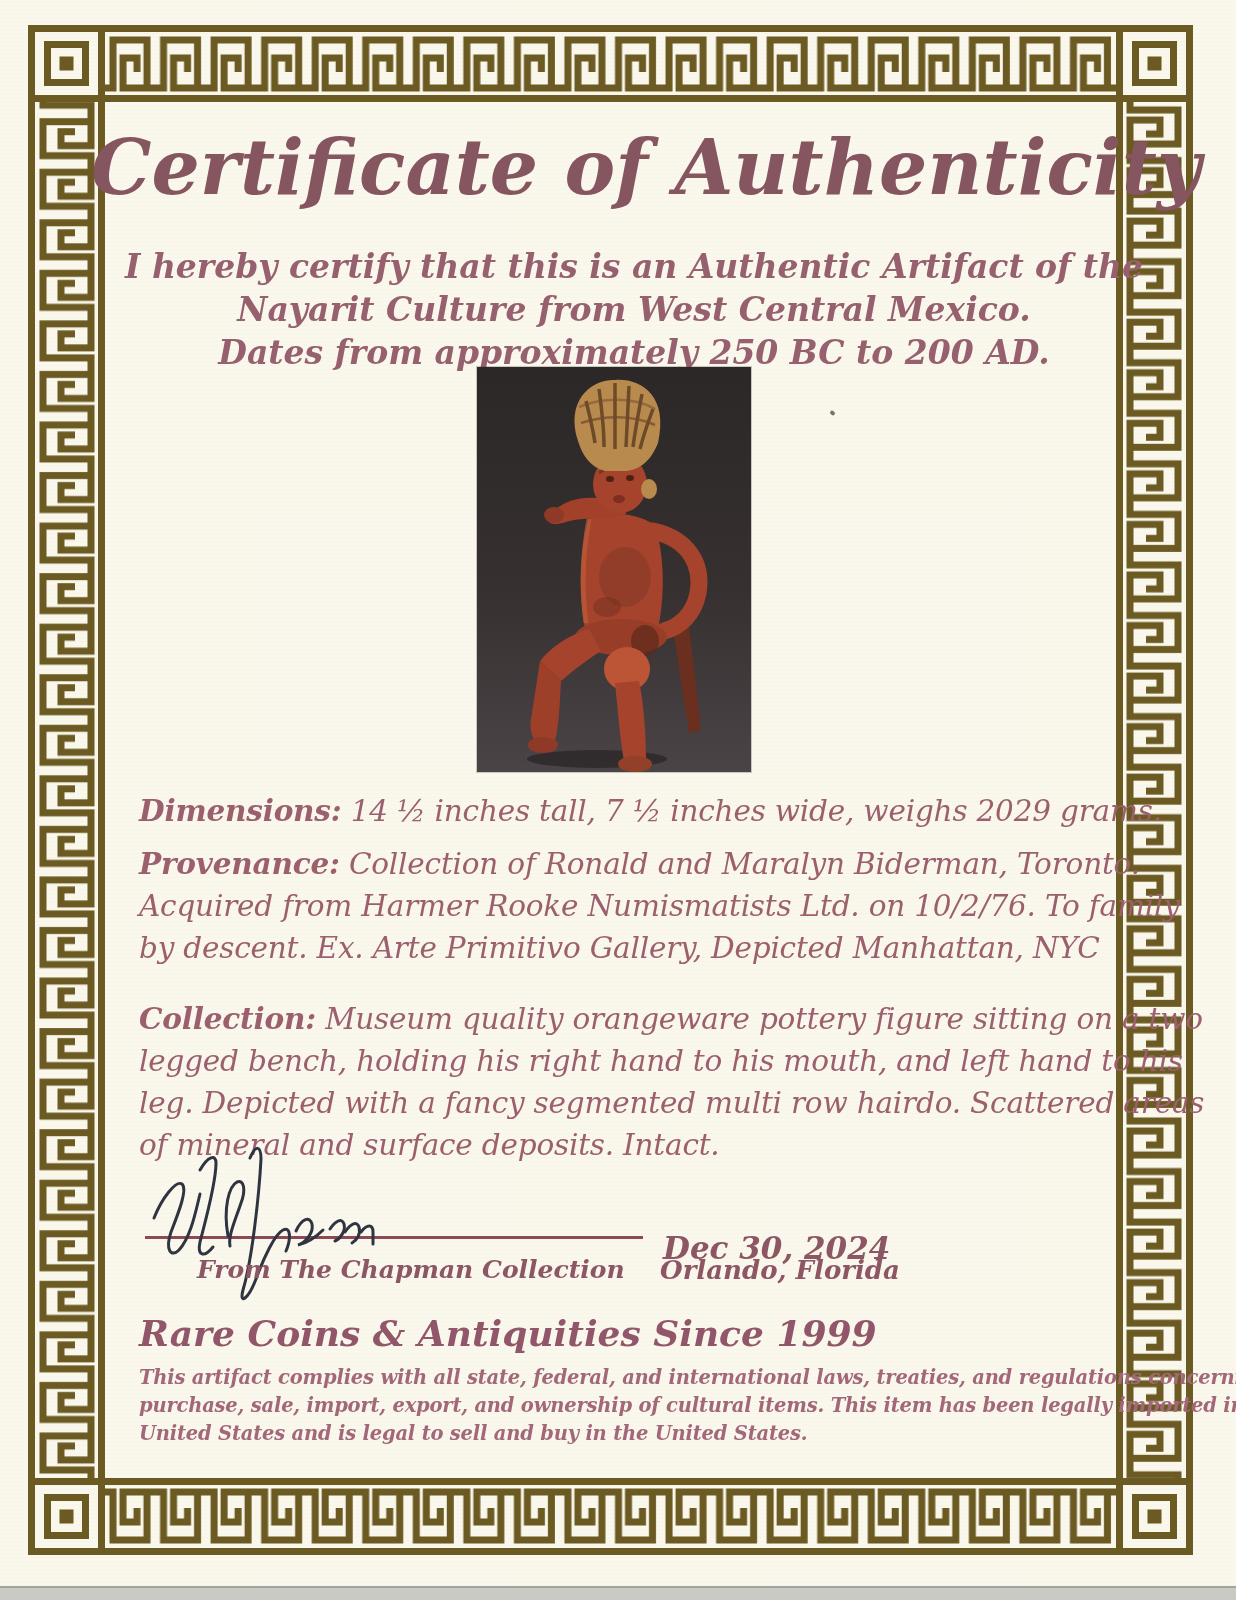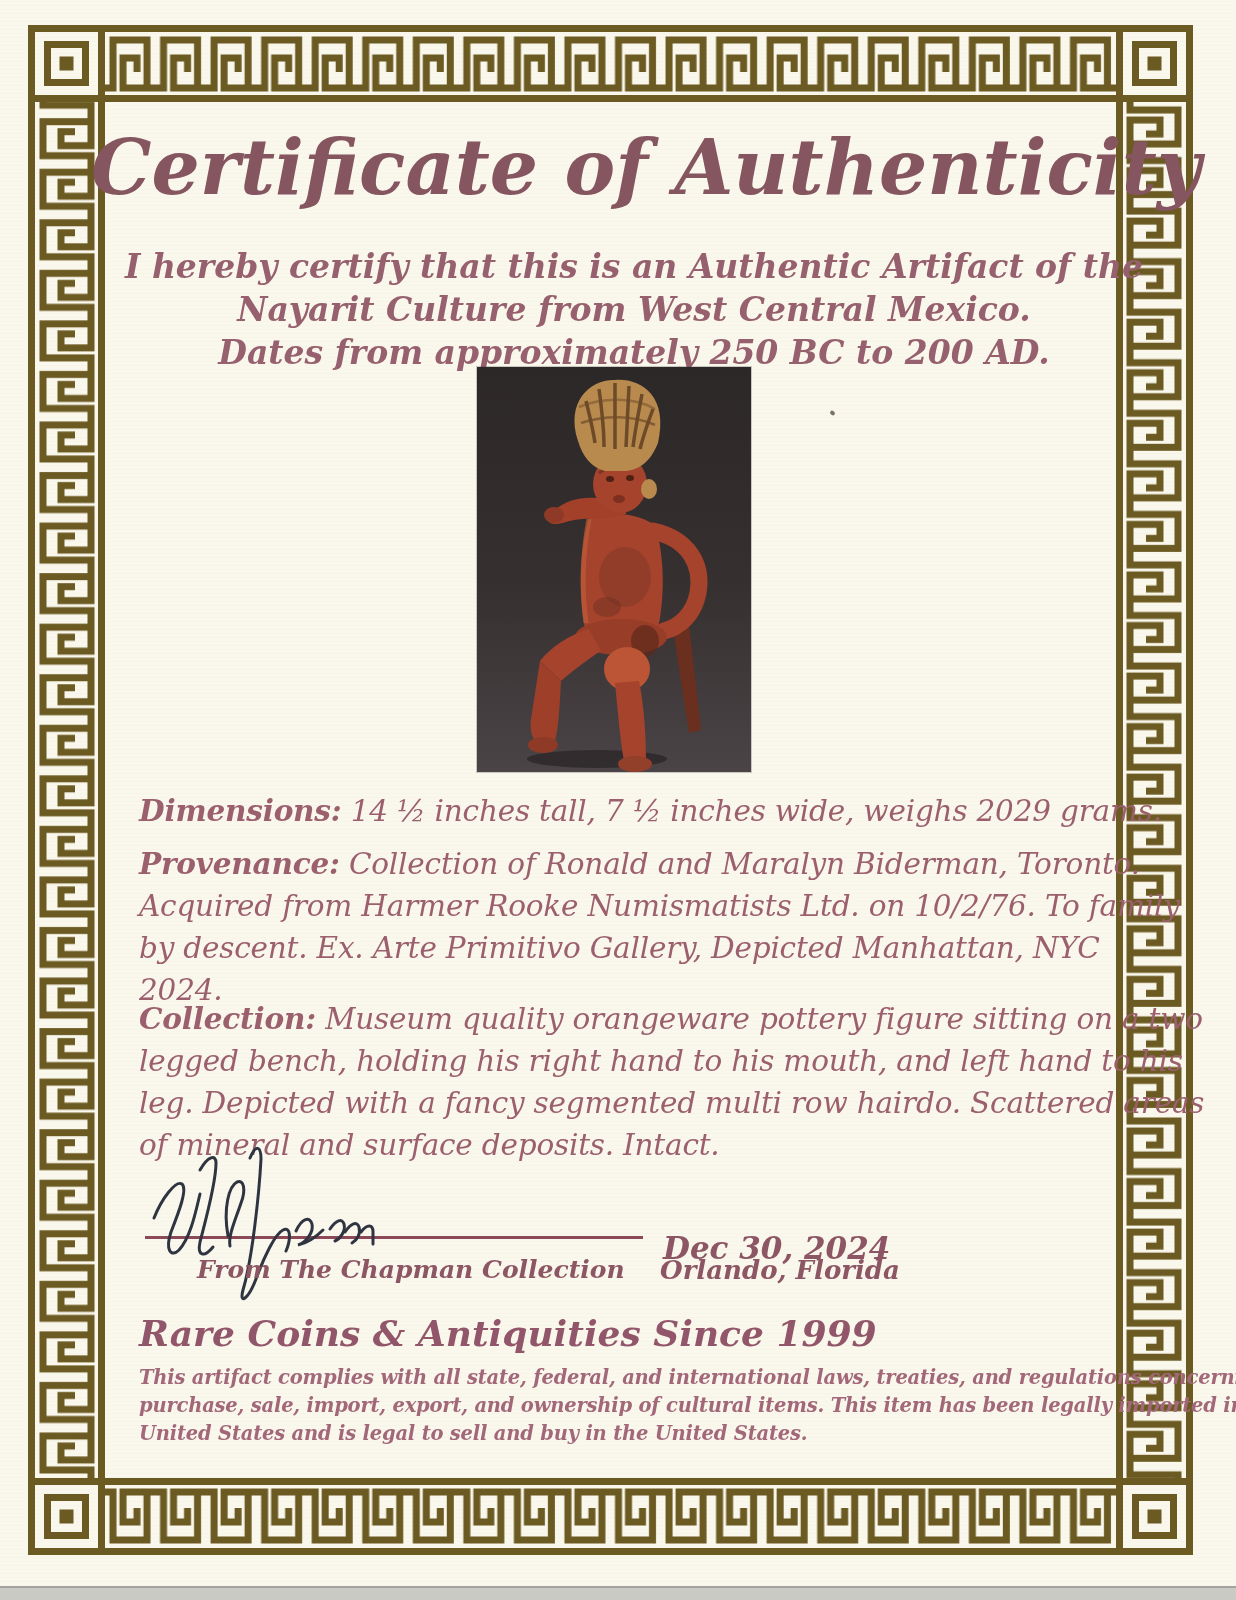--- a/index.html
+++ b/index.html
@@ -179,21 +179,20 @@
   <div class="stray-fleck"></div>
 
   <div class="body-sec sec-dimensions">
     <div><span class="lbl">Dimensions:</span> <span>14 ½ inches tall, 7 ½ inches wide, weighs 2029 grams.</span></div>
   </div>
 
   <div class="body-sec sec-provenance">
     <div><span class="lbl">Provenance:</span> <span>Collection of Ronald and Maralyn Biderman, Toronto.</span></div>
     <div>Acquired from Harmer Rooke Numismatists Ltd. on 10/2/76. To family</div>
     <div>by descent. Ex. Arte Primitivo Gallery, Depicted Manhattan, NYC</div>
-    <div>2024.</div>
   </div>
 
   <div class="body-sec sec-condition">
     <div><span class="lbl">Collection:</span> <span>Museum quality orangeware pottery figure sitting on a two</span></div>
     <div>legged bench, holding his right hand to his mouth, and left hand to his</div>
     <div>leg. Depicted with a fancy segmented multi row hairdo. Scattered areas</div>
     <div>of mineral and surface deposits. Intact.</div>
   </div>
 
   <div class="sig-line"></div>

